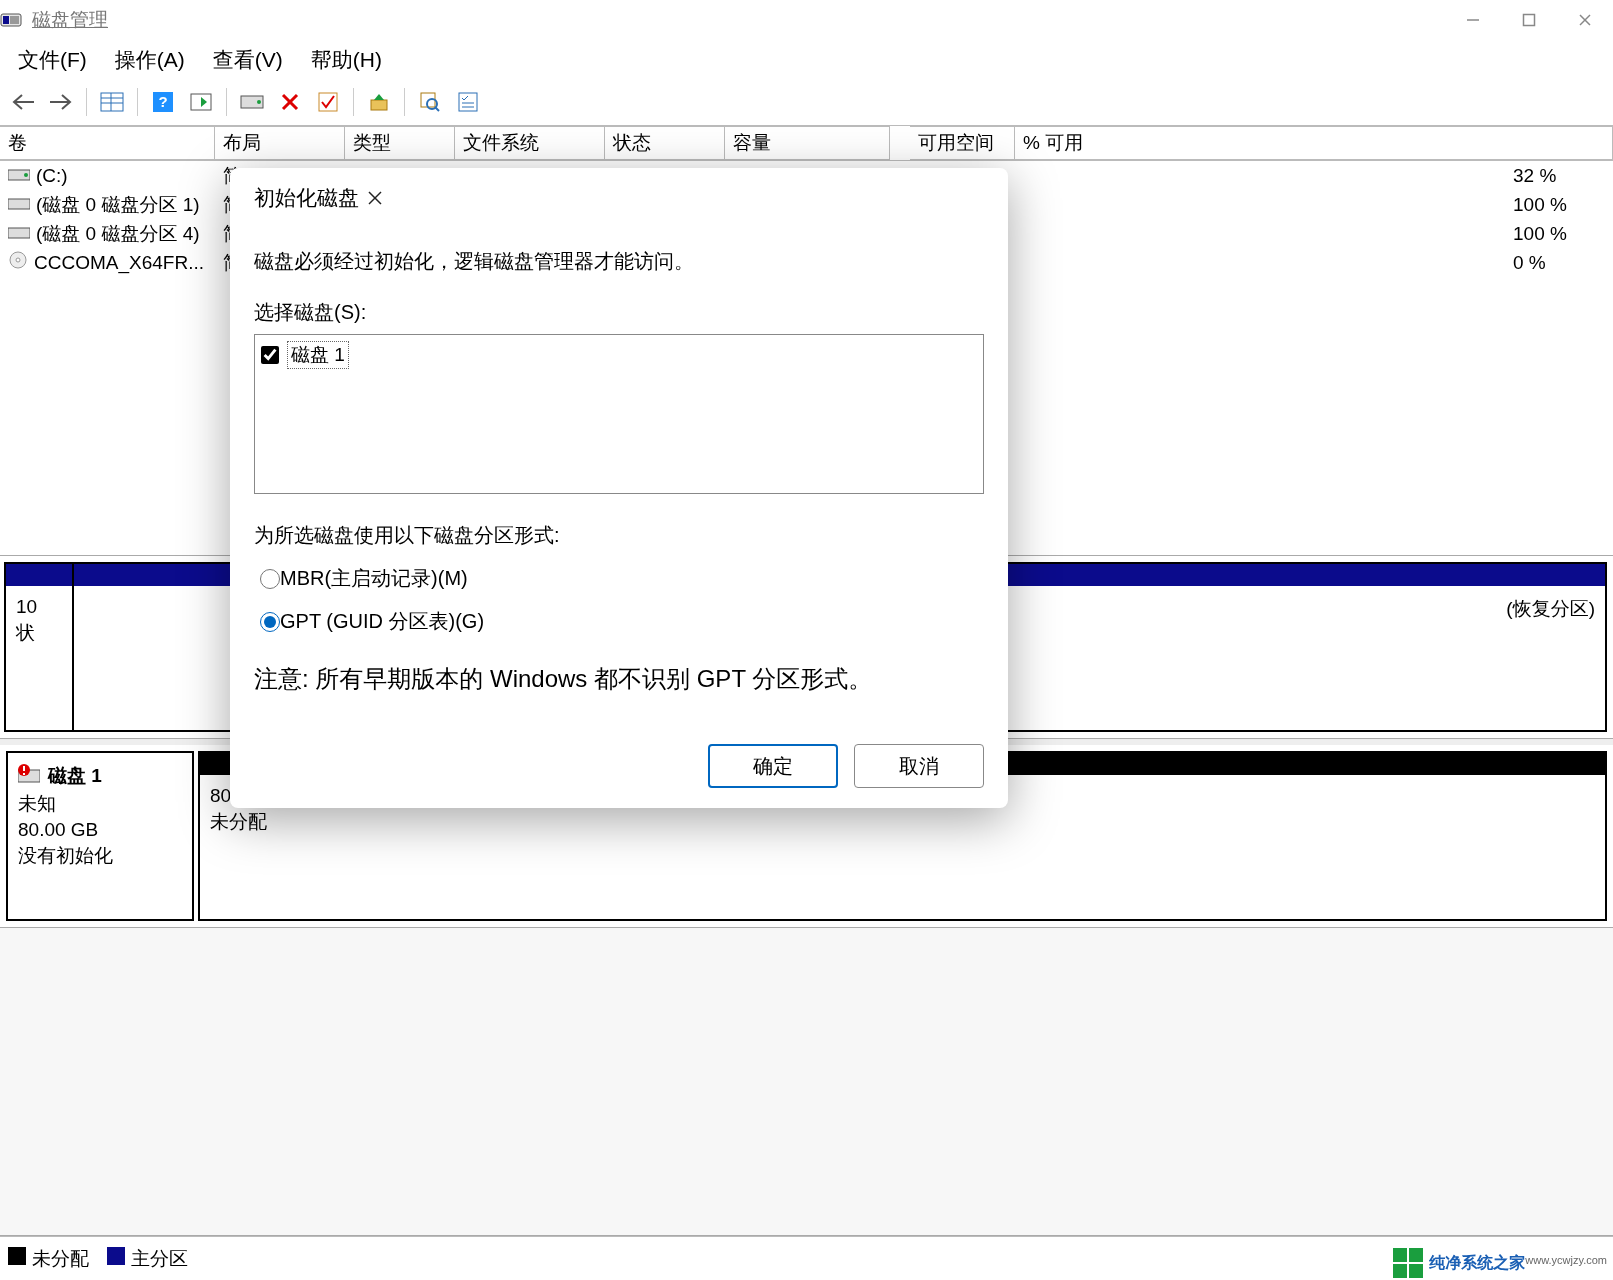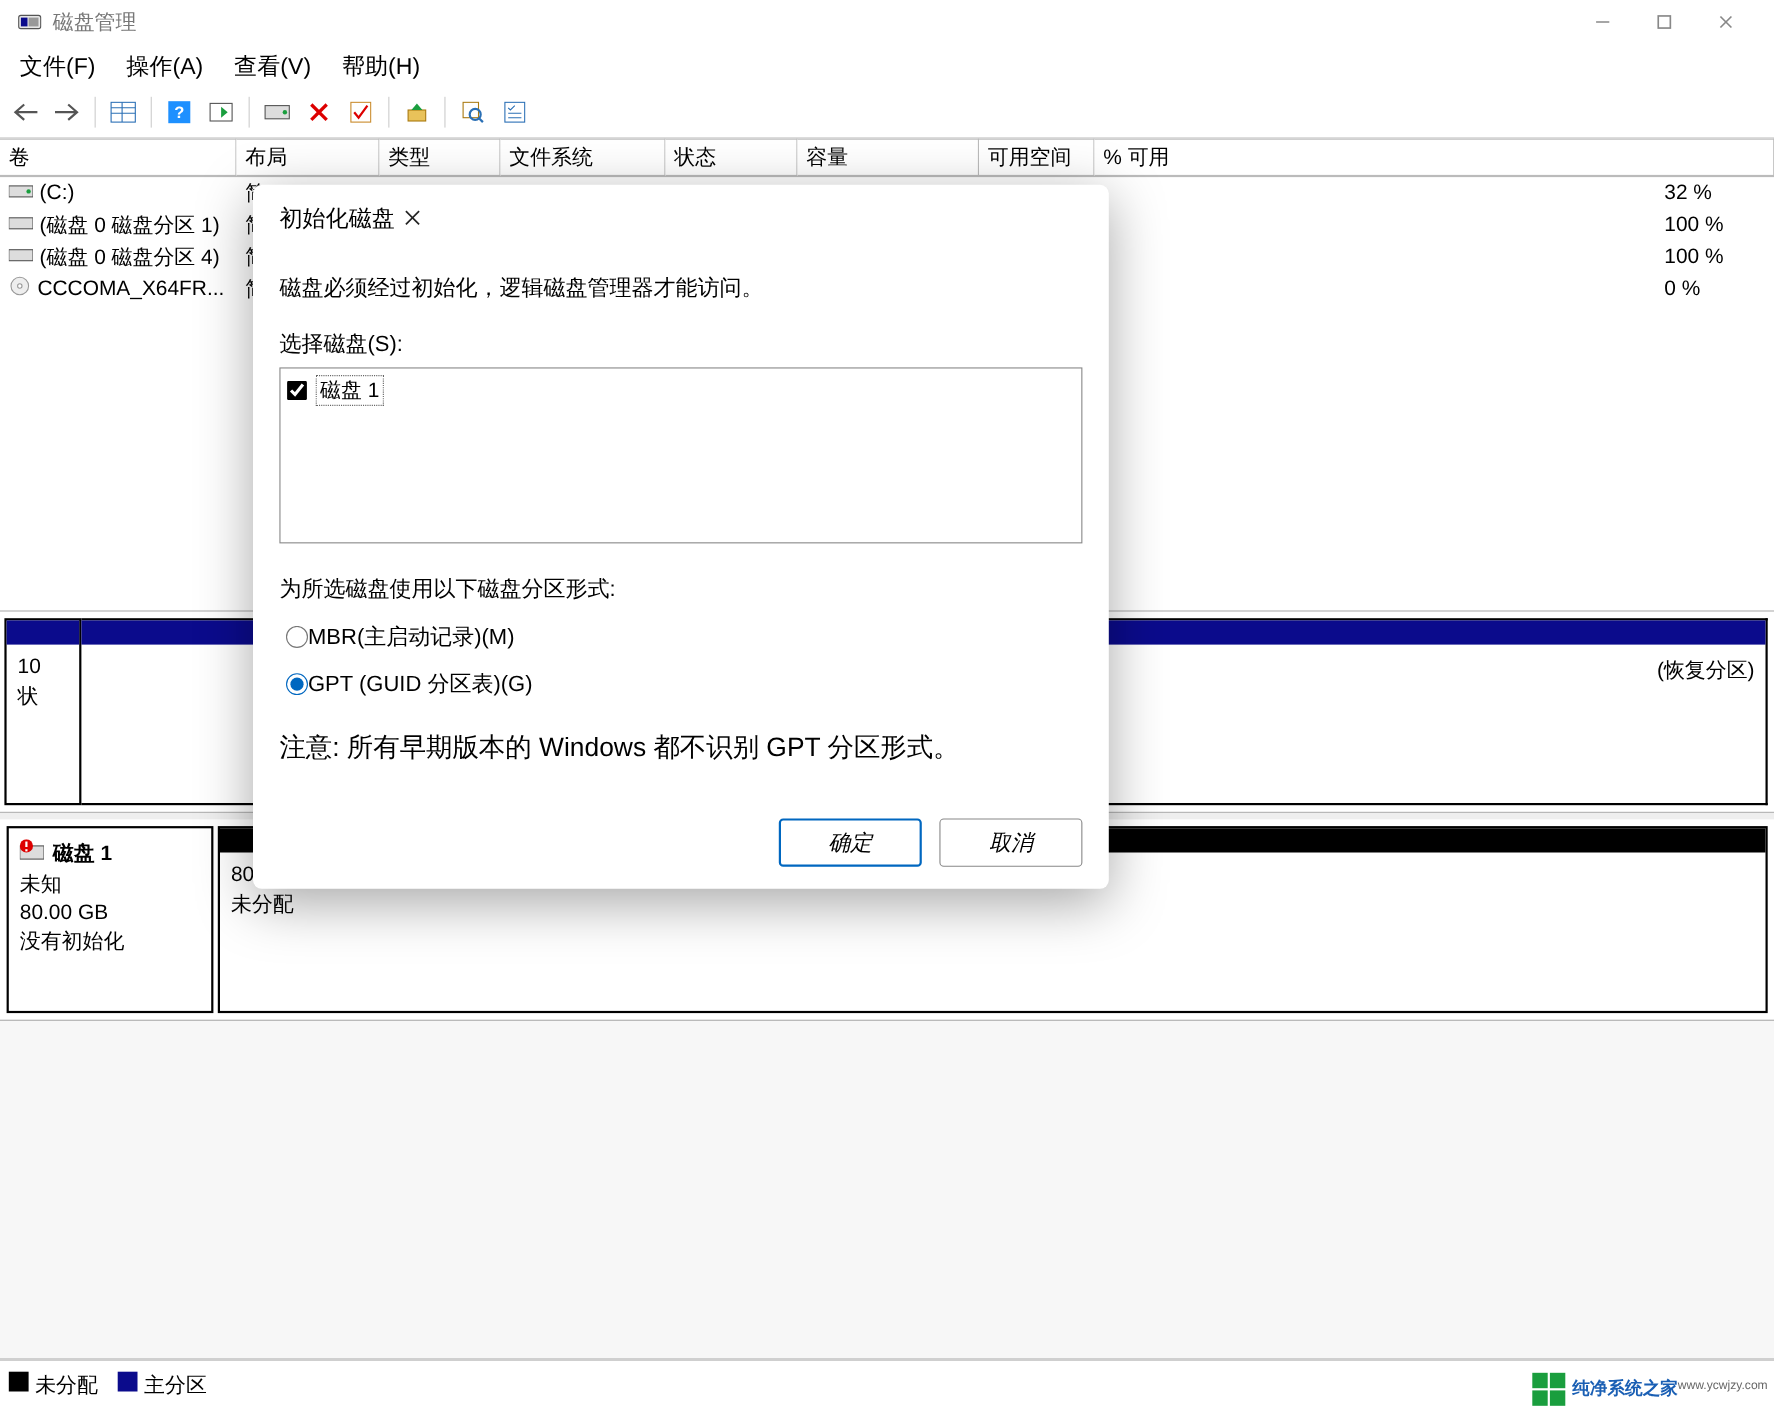--- a/index.html
+++ b/index.html
@@ -1,39 +1,39 @@
 <!DOCTYPE html>
 <html><head>
 <meta charset="utf-8">
 <style>
   * { box-sizing: border-box; margin: 0; padding: 0; font-family: "Microsoft YaHei", "Segoe UI", Arial, sans-serif; }
   body { width: 1613px; height: 1280px; background: #fff; overflow: hidden; position: relative; font-size: 19px; color: #000; }
 
   
-  .titlebar { display: flex; align-items: center; height: 40px; padding: 0 16px; background: #fff; color: #777; }
+  .titlebar { display: flex; align-items: center; height: 40px; padding: 0 0; background: #fff; color: #777; text-decoration: underline; }
   .titlebar .app-icon { width: 22px; height: 22px; margin-right: 10px; }
   .titlebar .title { flex: 1; font-size: 19px; }
   .win-controls { display: flex; }
   .win-controls .ctl { width: 56px; height: 40px; display: flex; align-items: center; justify-content: center; color: #888; }
 
   
   .menubar { display: flex; gap: 28px; padding: 6px 18px 8px; font-size: 21px; }
   .menubar .mitem { cursor: default; }
 
   
   .toolbar { display: flex; align-items: center; gap: 8px; padding: 2px 8px 6px; border-bottom: 1px solid #bbb; height: 44px; }
   .toolbar .tbtn { width: 30px; height: 30px; display: flex; align-items: center; justify-content: center; }
   .toolbar .sep { width: 1px; height: 28px; background: #ccc; margin: 0 2px; }
   .toolbar svg { display: block; }
 
   
   .colrow { display: flex; border-bottom: 1px solid #bbb; }
   .colrow .col { border: 1px solid #bbb; border-left: none; height: 34px; display: flex; align-items: center; padding: 0 8px; font-size: 19px; background: #fff; }
   .colrow .col:first-child { border-left: none; }
-  .c0{width:215px;border-left:1px solid #bbb;} .c1{width:130px;} .c2{width:110px;} .c3{width:150px;} .c4{width:120px;} .c5{width:165px;} .c6{width:105px;} .c7{flex:1;}
+  .c0{width:215px;border-left:1px solid #bbb;} .c1{width:130px;} .c2{width:110px;} .c3{width:150px;} .c4{width:120px;} .c5{width:165px;} .c6{width:105px;margin-left:20px;} .c7{flex:1;}
 
   
   .volrows { height: 383px; position: relative; }
   .vrow { display: flex; height: 29px; align-items: center; }
   .vrow .cell { padding: 0 8px; display: flex; align-items: center; gap: 6px; font-size: 19px; white-space: nowrap; overflow: hidden; }
   .vrow .cc0{width:215px;} .vrow .cc1{width:182px;} .vrow .spacer{flex:1;} .vrow .cc6{width:108px;}
 
   
   .diskarea { position: absolute; left:0; right:0; top: 555px; bottom: 44px; border-top: 1px solid #aaa; border-bottom: 1px solid #aaa; background: #f7f7f7; overflow: hidden; }
   .diskrow { display: flex; height: 183px; border-bottom: 1px solid #aaa; background: #fff; }
@@ -55,21 +55,21 @@
   .dialog .close { width:32px; height:32px; display:flex; align-items:center; justify-content:center; font-size:18px; color:#333;}
   .dialog .intro { margin-top: 34px; font-size:20px; }
   .dialog .sel { margin-top: 24px; font-size:20px; }
   .dialog .listbox { margin-top:8px; border:1px solid #888; height:160px; padding:4px 6px; }
   .dialog .listbox .row { display:flex; align-items:center; gap:8px; padding:2px 0; }
   .dialog .listbox .row span.out { border:1px dotted #666; padding:0 3px; }
   .dialog .partfmt { margin-top: 28px; font-size:20px; }
   .dialog .radio { display:flex; align-items:center; margin-top: 16px; margin-left:6px; font-size:20px;}
   .dialog .note { margin-top: 28px; font-size:24px; }
   .dialog .btnrow { margin-top:auto; display:flex; justify-content:flex-end; gap:16px; }
-  .dialog .btn { width:130px; height:44px; border:1px solid #888; border-radius:4px; background:#fff; font-size:20px; display:flex; align-items:center; justify-content:center;font-style:italic;}
+  .dialog .btn { width:130px; height:44px; border:1px solid #888; border-radius:4px; background:#fff; font-size:20px; display:flex; align-items:center; justify-content:center;}
   .dialog .btn.primary { border:2px solid #0067c0; color:#000; }
 
   input[type=checkbox]{ width:18px; height:18px; accent-color:#000;}
   input[type=radio]{ width:20px; height:20px; accent-color:#0067c0;}
 
   
   .watermark { position:absolute; right:6px; bottom:2px; display:flex; align-items:center; gap:6px; font-size:16px; color:#1a5fb4;}
   .wmgrid { display:grid; grid-template-columns: 14px 14px; grid-template-rows:14px 14px; gap:2px;}
   .wmgrid div{background:#1a9e3e;}
   .wmtxt{ display:flex; flex-direction:row; line-height:1;}

